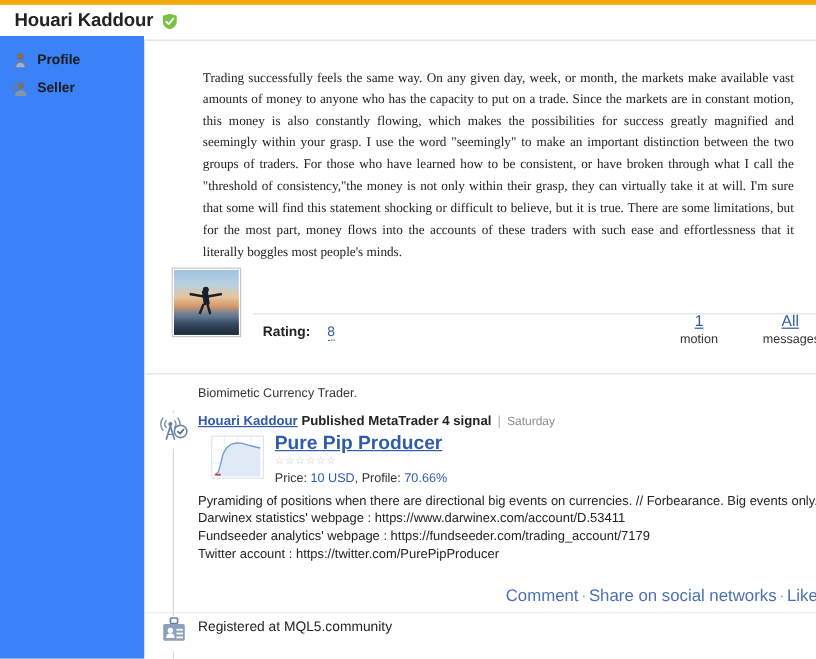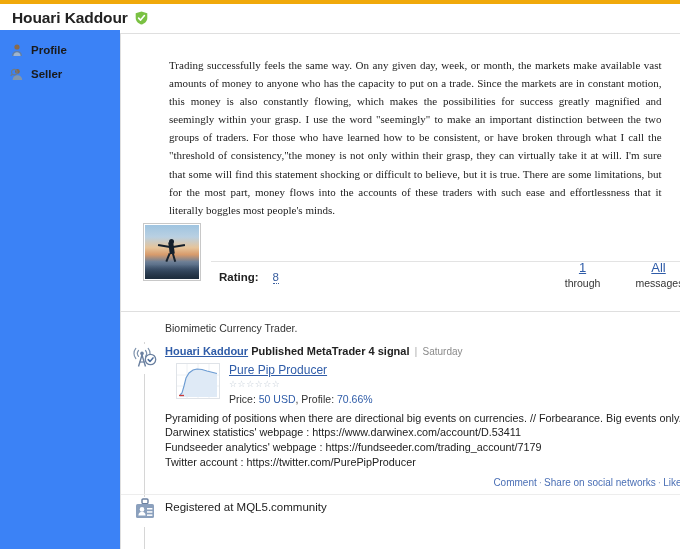--- a/index.html
+++ b/index.html
@@ -241,22 +241,22 @@
     width: 44px; height: 36px;
     border: 1px solid #dfe3e8;
     background: #fff;
     flex: 0 0 44px;
     position: relative;
     overflow: hidden;
   }
   .signal-chart svg { display:block; }
   .signal-info { padding-top: 0px; }
   .signal-name {
-    font-size: 12px;
-    font-weight: normal;
+    font-size: 16px;
+    font-weight: bold;
     color: #2f5ca8;
     text-decoration: underline;
     cursor: pointer;
     line-height: 14px;
   }
   .stars {
     color: #c2ccd6;
     font-size: 9px;
     letter-spacing: 0.5px;
     line-height: 13px;
@@ -273,23 +273,24 @@
   .post-body {
     font-size: 10.8px;
     line-height: 14.6px;
     color: #222;
     padding: 2px 0 4px 0;
   }
   .post-body div { white-space: nowrap; }
 
   .post-actions {
     text-align: right;
-    font-size: 10px;
+    font-size: 14px;
     color: #4a6fb5;
     padding: 4px 0 6px 0;
+    margin-top: 11px;
   }
   .post-actions span { cursor: pointer; }
   .post-actions .dot { color: #8fa2c4; padding: 0 2px; cursor: default; }
 
   .simple-text {
     font-size: 11.5px;
     color: #222;
     padding: 4px 0 0 0;
     line-height: 16px;
   }
@@ -366,21 +367,21 @@
       <div id="rating-line"></div>
 
       <div id="rating-wrap">
         <span id="rating-label">Rating:</span>
         <span id="rating-value">8</span>
       </div>
 
       <div id="stats">
         <div class="stat">
           <span class="num">1</span>
-          <span class="lbl">through</span>
+          <span class="lbl">motion</span>
         </div>
         <div class="stat">
           <span class="num">All</span>
           <span class="lbl">messages</span>
         </div>
       </div>
     </div>
 
     <div id="feed">
 
@@ -425,21 +426,21 @@
               </g>
               <path d="M3 31 L5 29 L7 22 L9 14 L12 9 L16 6 L20 5 L25 5.5 L30 7 L36 8.5 L40 9.5 L40 33 L3 33 Z" fill="#dfeaf6"></path>
               <path d="M3 31 L5 29 L7 22 L9 14 L12 9 L16 6 L20 5 L25 5.5 L30 7 L36 8.5 L40 9.5" fill="none" stroke="#6b9bd2" stroke-width="1.1"></path>
               <line x1="2" y1="31.5" x2="7" y2="31.5" stroke="#cc3b3b" stroke-width="1.3"></line>
             </svg>
           </div>
           <div class="signal-info">
             <div class="signal-name">Pure Pip Producer</div>
             <div class="stars">☆☆☆☆☆☆</div>
             <div class="price-line">
-              <span>Price: </span><span class="val">50 USD</span><span>, Profile: </span><span class="val">70.66%</span>
+              <span>Price: </span><span class="val">10 USD</span><span>, Profile: </span><span class="val">70.66%</span>
             </div>
           </div>
         </div>
 
         <div class="post-body">
           <div>Pyramiding of positions when there are directional big events on currencies. // Forbearance. Big events only.</div>
           <div>Darwinex statistics' webpage : https://www.darwinex.com/account/D.53411</div>
           <div>Fundseeder analytics' webpage : https://fundseeder.com/trading_account/7179</div>
           <div>Twitter account : https://twitter.com/PurePipProducer</div>
         </div>

